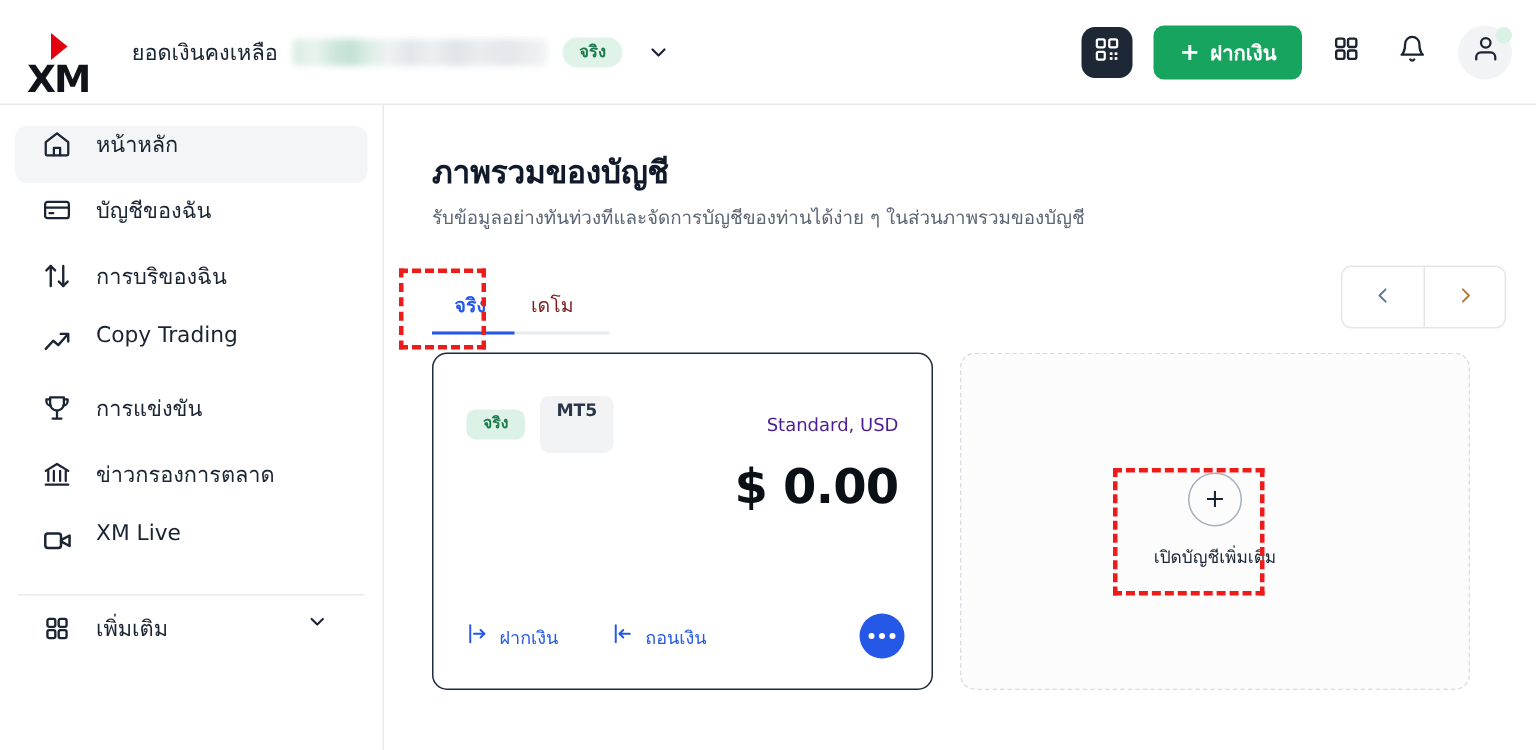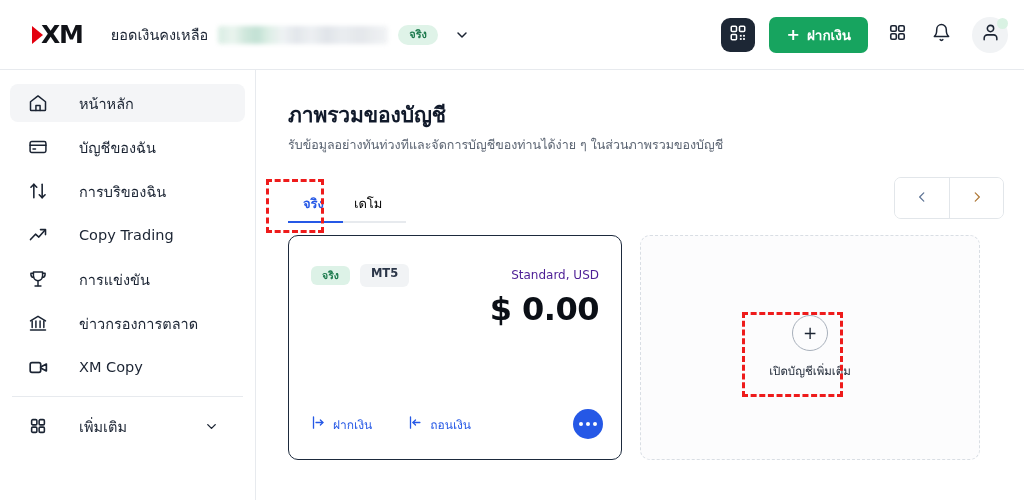--- a/index.html
+++ b/index.html
@@ -14,23 +14,24 @@
 
   
   .header {
     position: absolute; top: 0; left: 0;
     width: 1024px; height: 70px;
     background: #ffffff;
     border-bottom: 1px solid #e7eaee;
     display: flex; align-items: center;
   }
   .logo {
-    margin-left: 32px;
+    margin-left: 18px;
     display: flex; align-items: center;
     height: 26px;
+    flex-direction: column;
   }
   .logo-tri {
     width: 0; height: 0;
     border-top: 9px solid transparent;
     border-bottom: 9px solid transparent;
     border-left: 11px solid #e3000f;
     margin-right: -2px;
   }
   .logo-text {
     font-size: 25px; font-weight: 900;
@@ -109,26 +110,25 @@
   
   .sidebar {
     position: absolute; top: 70px; left: 0;
     width: 256px; height: 430px;
     background: #ffffff;
     border-right: 1px solid #e7eaee;
     padding-top: 14px;
   }
   .nav-item {
     height: 38px; margin: 0 10px;
-    display: flex; align-items: center;
+    display: flex; align-items: flex-start;
     border-radius: 8px;
     padding-left: 16px;
     cursor: pointer;
     margin-bottom: 6px;
-    gap: 15px;
   }
   .nav-item.active { background: #f4f5f7; }
   .nav-ico {
     width: 24px; height: 24px; flex: 0 0 24px;
     display: flex; align-items: center; justify-content: center;
     margin-right: 14px;
   }
   .nav-label { font-size: 14.5px; color: #1b2433; }
   .nav-sep {
     height: 1px; background: #e7eaee;
@@ -154,21 +154,21 @@
 
   .tabsrow {
     margin-top: 22px;
     display: flex; align-items: flex-end;
     position: relative;
     height: 46px;
   }
   .tabs { display: flex; align-items: flex-end; }
   .tab {
     font-size: 13px; padding: 0 15px 9px;
-    color: #000000; cursor: pointer;
+    color: #7f1d1d; cursor: pointer;
     position: relative;
   }
   .tab.active { color: #2558e6; font-weight: 700; }
   .tab-underline-track {
     position: absolute; left: 0; bottom: 0;
     width: 118px; height: 2px; background: #e7eaee;
   }
   .tab-underline {
     position: absolute; left: 0; bottom: 0;
     width: 55px; height: 2.5px; background: #2558e6;
@@ -202,21 +202,21 @@
   }
   .badge-row { display: flex; align-items: center; }
   .b-real {
     background: #ddf2e7; color: #1d7b4e;
     font-size: 10.5px; font-weight: 700;
     padding: 4px 11px 5px; border-radius: 6px; line-height: 1;
   }
   .b-mt5 {
     background: #f1f3f5; color: #2b3648;
     font-size: 11.5px; font-weight: 800;
-    padding: 4px 11px 7px; border-radius: 6px; line-height: 1;
+    padding: 4px 11px 22px; border-radius: 6px; line-height: 1;
     margin-left: 10px;
   }
   .b-type {
     margin-left: auto;
     font-size: 12px; color: #4c1d95;
   }
   .acct-no {
     margin-top: 17px;
     font-size: 17px; color: #2f3b4d; font-weight: 400;
     letter-spacing: .2px;
@@ -422,21 +422,21 @@
     <span class="nav-label">ข่าวกรองการตลาด</span>
   </div>
 
   <div class="nav-item">
     <span class="nav-ico">
       <svg width="21" height="21" viewBox="0 0 24 24" fill="none" stroke="#1b2433" stroke-width="1.9" stroke-linecap="round" stroke-linejoin="round">
           <rect x="2.5" y="6.5" width="12" height="11" rx="2"></rect>
           <path d="M14.5 11.5 21 8v8l-6.5-3.5z"></path>
         </svg>
     </span>
-    <span class="nav-label">XM Copy</span>
+    <span class="nav-label">XM Live</span>
   </div>
 
   <div class="nav-sep"></div>
 
   <div class="nav-item">
     <span class="nav-ico">
       <svg width="18" height="18" viewBox="0 0 24 24" fill="none" stroke="#1b2433" stroke-width="2.1">
           <rect x="3.5" y="3.5" width="7" height="7" rx="1.6"></rect>
           <rect x="13.5" y="3.5" width="7" height="7" rx="1.6"></rect>
           <rect x="3.5" y="13.5" width="7" height="7" rx="1.6"></rect>

